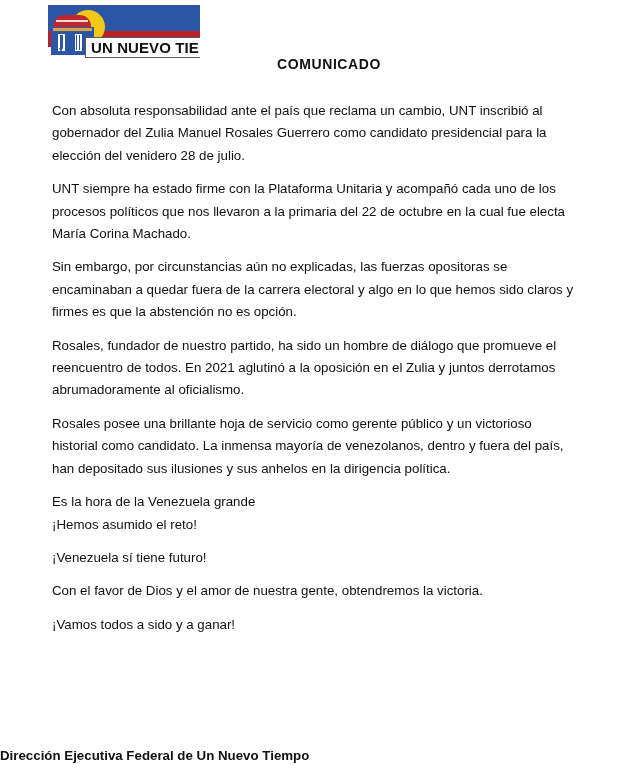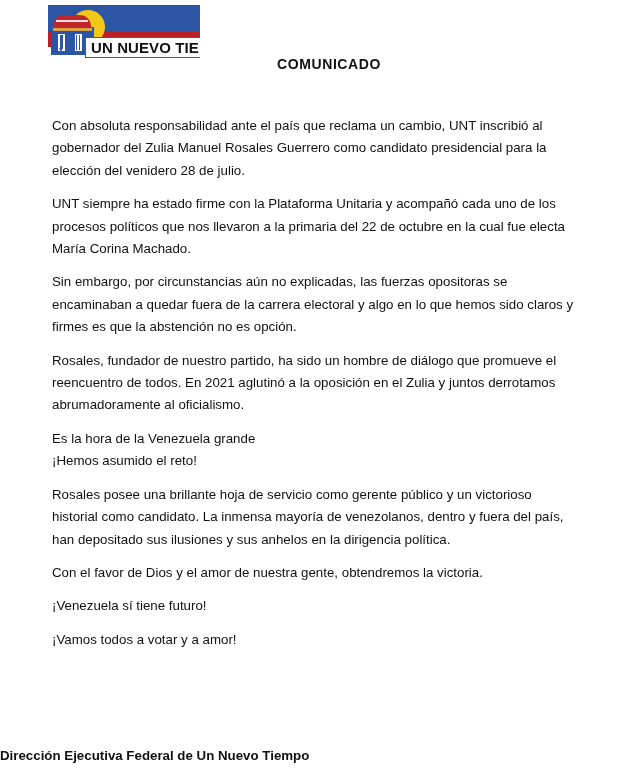--- a/index.html
+++ b/index.html
@@ -170,21 +170,21 @@
     text-align: center;
     font-size: 14px;
     font-weight: bold;
     letter-spacing: 0.6px;
   }
 
   
   .content {
     position: absolute;
     left: 52px;
-    top: 115px;
+    top: 100px;
     width: 528px;
   }
   .para {
     font-size: 13.3px;
     line-height: 22.4px;
     text-align: left;
     margin: 0 0 11px 0;
     white-space: pre-line;
   }
   .para:last-child { margin-bottom: 0; }
@@ -233,23 +233,23 @@
   </div>
 
   <div class="doc-title">COMUNICADO</div>
 </div>
 
 <div class="content">
   <p class="para">Con absoluta responsabilidad ante el país que reclama un cambio, UNT inscribió al gobernador del Zulia Manuel Rosales Guerrero como candidato presidencial para la elección del venidero 28 de julio.</p>
   <p class="para">UNT siempre ha estado firme con la Plataforma Unitaria y acompañó cada uno de los procesos políticos que nos llevaron a la primaria del 22 de octubre en la cual fue electa María Corina Machado.</p>
   <p class="para">Sin embargo, por circunstancias aún no explicadas, las fuerzas opositoras se encaminaban a quedar fuera de la carrera electoral y algo en lo que hemos sido claros y firmes es que la abstención no es opción.</p>
   <p class="para">Rosales, fundador de nuestro partido, ha sido un hombre de diálogo que promueve el reencuentro de todos. En 2021 aglutinó a la oposición en el Zulia y juntos derrotamos abrumadoramente al oficialismo.</p>
+  <p class="para">Rosales posee una brillante hoja de servicio como gerente público y un victorioso historial como candidato. La inmensa mayoría de venezolanos, dentro y fuera del país, han depositado sus ilusiones y sus anhelos en la dirigencia política.</p>
   <p class="para">Es la hora de la Venezuela grande
 ¡Hemos asumido el reto!</p>
-  <p class="para">Rosales posee una brillante hoja de servicio como gerente público y un victorioso historial como candidato. La inmensa mayoría de venezolanos, dentro y fuera del país, han depositado sus ilusiones y sus anhelos en la dirigencia política.</p>
+  <p class="para">¡Venezuela sí tiene futuro!</p>
   <p class="para">Con el favor de Dios y el amor de nuestra gente, obtendremos la victoria.</p>
-  <p class="para">¡Venezuela sí tiene futuro!</p>
-  <p class="para">¡Vamos todos a votar y a amor!</p>
+  <p class="para">¡Vamos todos a sido y a ganar!</p>
 </div>
 
 <div class="footer">
   <div class="footer-line">Dirección Ejecutiva Federal de Un Nuevo Tiempo</div>
 </div>
 
 </body></html>

